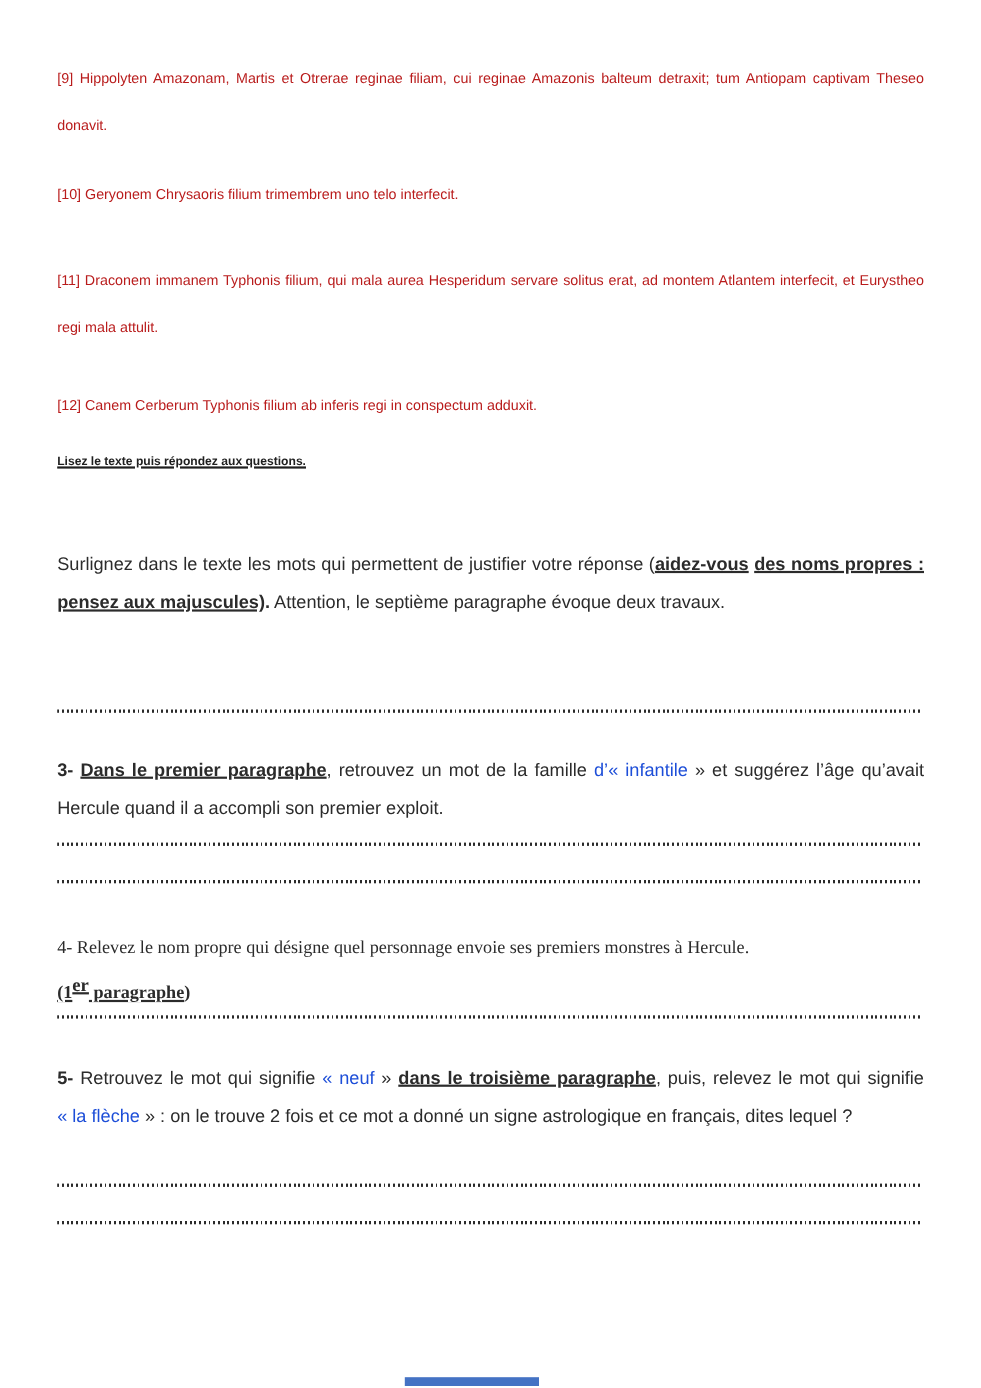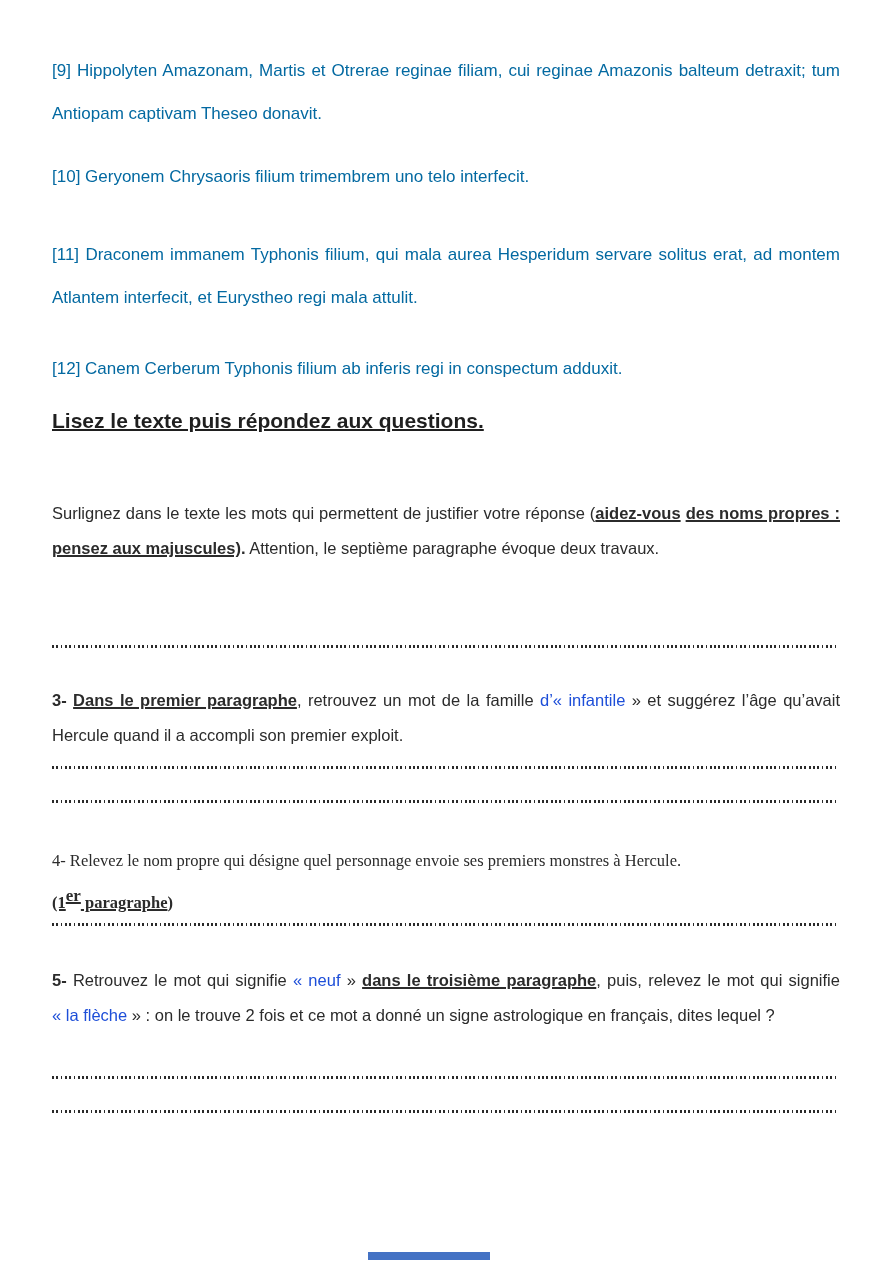--- a/index.html
+++ b/index.html
@@ -5,23 +5,23 @@
   html,body{margin:0;padding:0;background:#ffffff;}
   .page{
     position:relative;
     width:892px;height:1262px;
     background:#ffffff;
     font-family:"Liberation Sans", sans-serif;
     color:#1f1f1f;
     overflow:hidden;
   }
   .block{position:absolute;left:52px;width:788px;}
-  .latin{font-size:17px;line-height:43px;text-align:justify;color:#0369a1;}
+  .latin{font-size:13px;line-height:43px;text-align:justify;color:#b91c1c;}
   .q{font-size:16.5px;line-height:35px;text-align:justify;color:#2b2b2b;}
-  .heading{font-size:21px;line-height:35px;font-weight:bold;}
+  .heading{font-size:11px;line-height:35px;font-weight:bold;}
   .heading u{text-decoration-thickness:1.5px;}
   .b{font-weight:bold;}
   .bu{font-weight:bold;text-decoration:underline;text-decoration-thickness:1.5px;}
   .hl{background:#ffff00;}
   .red{color:#1d4ed8;}
   .sup{font-size:17px;vertical-align:super;}
   .dots{
     position:absolute;left:52px;width:786px;height:3px;
     background-image:repeating-linear-gradient(to right,
       #2a2a2a 0px,#2a2a2a 1.7px,transparent 1.7px,transparent 4.3px);

